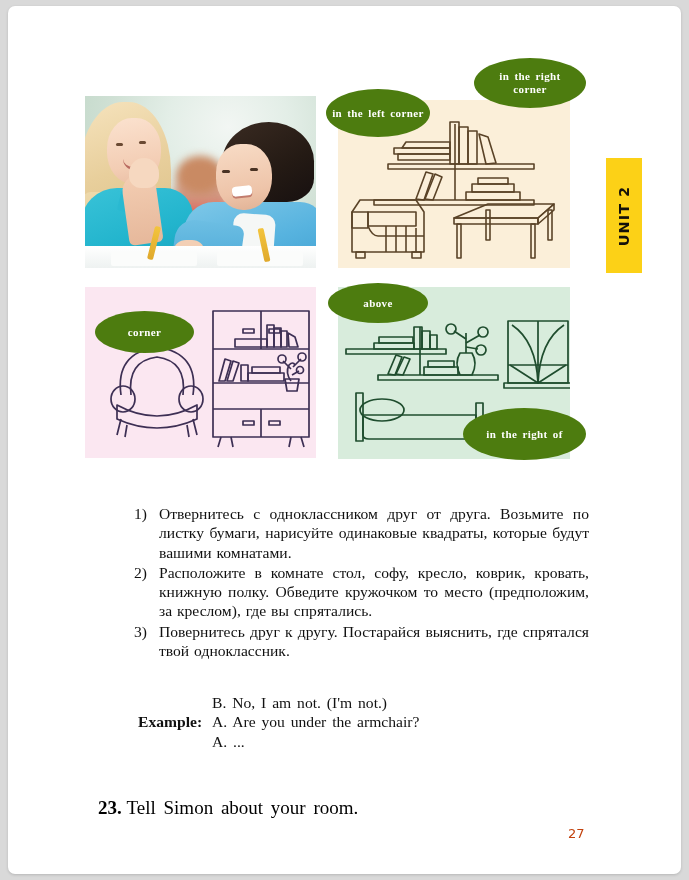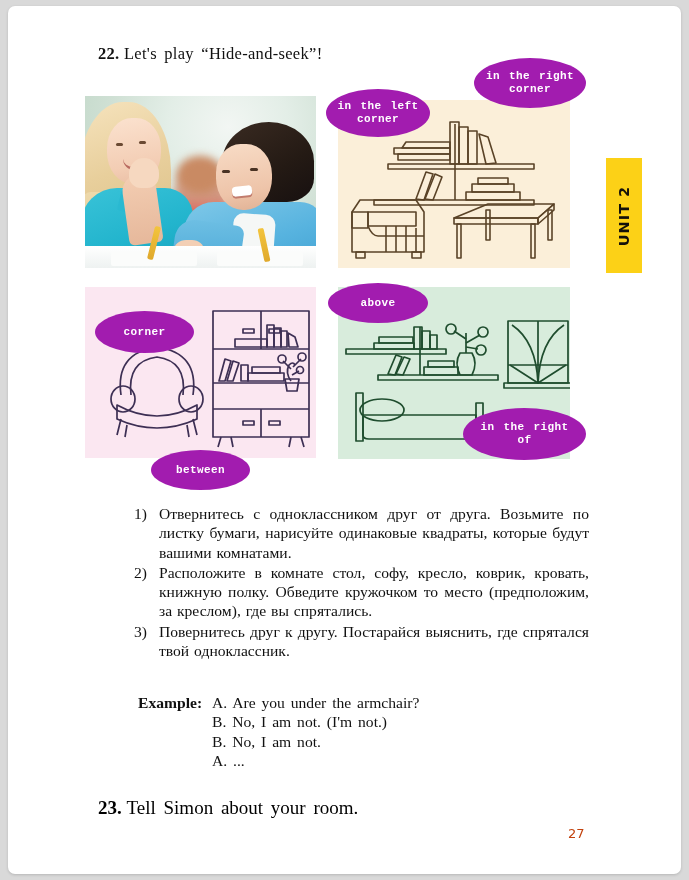--- a/index.html
+++ b/index.html
@@ -167,24 +167,24 @@
   .panel-green { left: 330px; top: 281px; width: 232px; height: 172px; background: #d8ecdc; }
   .panel svg { display: block; width: 100%; height: 100%; }
 
   
   .bubble {
     position: absolute;
     display: flex;
     align-items: center;
     justify-content: center;
     text-align: center;
-    background: #a21caf;
+    background: #4d7c0f;
     border-radius: 50%;
     color: #ffffff;
-    font-family: Liberation Mono, monospace;
+    font-family: Liberation Serif, serif;
     font-weight: bold;
     font-size: 11px;
     line-height: 13px;
     letter-spacing: .4px;
     word-spacing: 2px;
     padding: 0 6px;
     box-sizing: border-box;
   }
   .b-right  { left: 466px; top: 52px;  width: 112px; height: 50px; }
   .b-left   { left: 318px; top: 83px;  width: 104px; height: 48px; }
@@ -250,24 +250,20 @@
     font-family: "DejaVu Sans", sans-serif;
     font-size: 13px;
     color: #c2410c;
   }
 </style>
 </head>
 <body>
 
 <div class="page">
 
-  <div class="task-head">
-    <span class="task-num">22.</span>
-    <span class="task-text">Let's play  “Hide-and-seek”!</span>
-  </div>
 
   <div class="photo">
     <div class="ph-bg"></div>
     <div class="ph-blur-child"></div>
     <div class="ph-blur-hair"></div>
 
     <div class="g-hair"></div>
     <div class="g-hair2"></div>
     <div class="g-body"></div>
     <div class="g-face"></div>
@@ -434,21 +430,20 @@
         <path d="M25 128 L138 128 L138 148 Q138 152 132 152 L31 152 Q25 152 25 148 Z"></path>
         <ellipse cx="44" cy="123" rx="22" ry="11"></ellipse>
       </g>
     </svg>
   </div>
 
   <div class="bubble b-right">in the right corner</div>
   <div class="bubble b-left">in the left corner</div>
   <div class="bubble b-behind">corner</div>
   <div class="bubble b-above">above</div>
-  <div class="bubble b-between">between</div>
   <div class="bubble b-middle">in the right of</div>
 
   <div class="unit-tab">
     <span>UNIT 2</span>
   </div>
 
   <div class="instructions">
     <div class="ins-item">
       <div class="ins-marker">1)</div>
       <div class="ins-body">Отвернитесь с одноклассником друг от друга. Возьмите по листку бумаги, нарисуйте одинаковые квадраты, которые будут вашими комнатами.</div>
@@ -458,33 +453,29 @@
       <div class="ins-body">Расположите в комнате стол, софу, кресло, коврик, кровать, книжную полку. Обведите кружочком то место (предположим, за креслом), где вы спрятались.</div>
     </div>
     <div class="ins-item">
       <div class="ins-marker">3)</div>
       <div class="ins-body">Повернитесь друг к другу. Постарайся выяснить, где спрятался твой одноклассник.</div>
     </div>
   </div>
 
   <div class="example">
     <div class="ex-row">
+      <div class="ex-pad"></div>
+      <div class="ex-line">B.  No, I am not. (I'm not.)</div>
+    </div>
+    <div class="ex-row">
       <div class="ex-label">Example:</div>
       <div class="ex-line">A.  Are you under the armchair?</div>
     </div>
     <div class="ex-row">
       <div class="ex-pad"></div>
-      <div class="ex-line">B.  No, I am not. (I'm not.)</div>
-    </div>
-    <div class="ex-row">
-      <div class="ex-pad"></div>
-    </div>
-    <div class="ex-row">
-      <div class="ex-pad"></div>
-      <div class="ex-line">B.  No, I am not.</div>
     </div>
     <div class="ex-row">
       <div class="ex-pad"></div>
       <div class="ex-line">A.  ...</div>
     </div>
   </div>
 
   <div class="task23">
     <span class="task-num">23.</span>
     <span class="task-text">Tell Simon about your room.</span>

